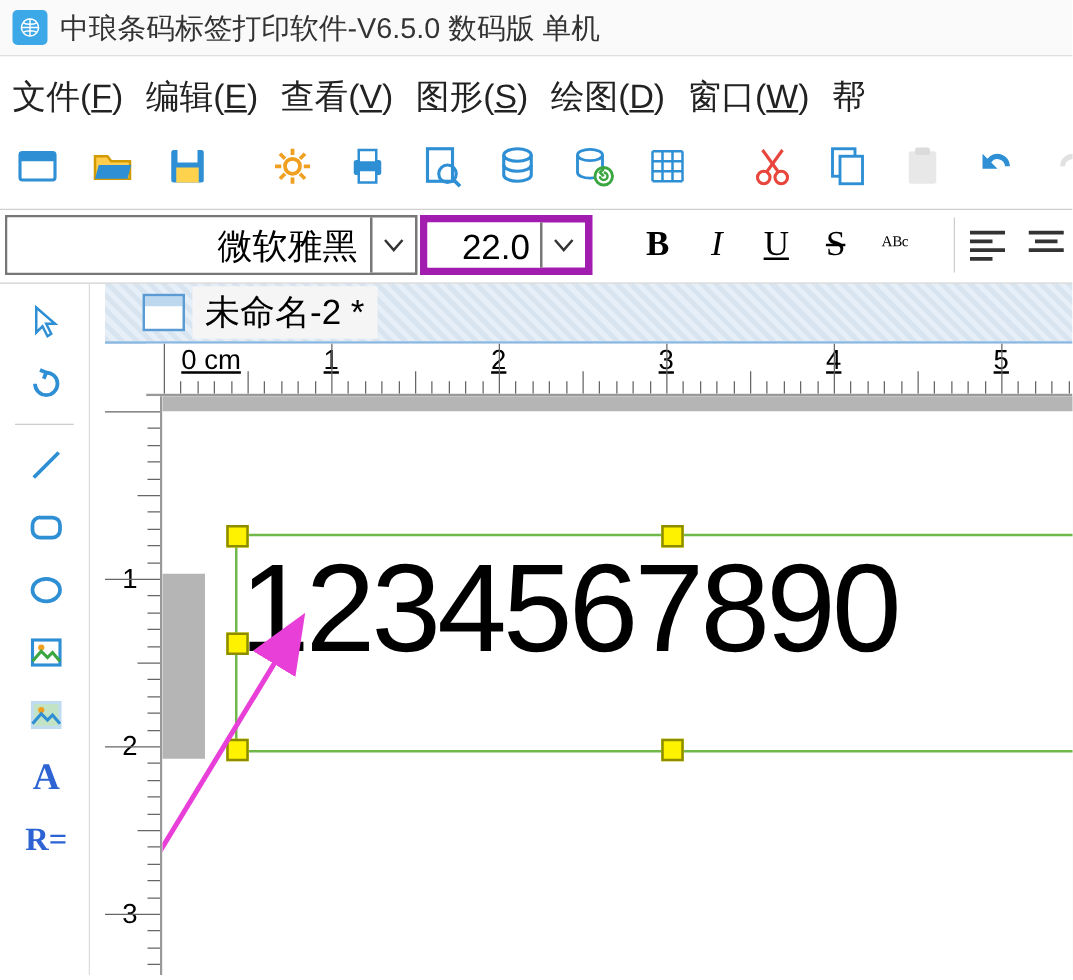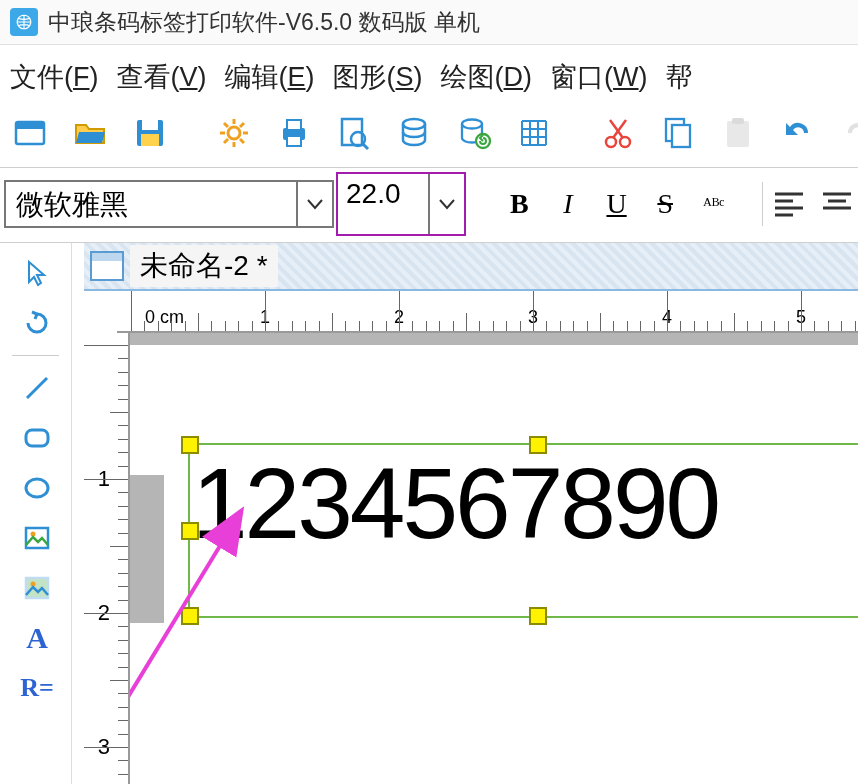--- a/index.html
+++ b/index.html
@@ -13,45 +13,45 @@
     .menubar { display: flex; gap: 18px; padding: 14px 10px 10px 10px; font-size: 27px; color: #222; }
     .menubar .menu-item { cursor: pointer; }
     .menubar .menu-item u { text-decoration: underline; }
 
     .toolbar { display: flex; gap: 24px; padding: 8px 12px 14px 12px; border-bottom: 1px solid #cfcfcf; }
     .toolbar .toolbar-btn { width: 40px; height: 40px; display: flex; align-items: center; justify-content: center; cursor: pointer; }
     .toolbar .toolbar-btn svg { width: 36px; height: 36px; }
 
     .formatbar { display: flex; align-items: center; padding: 4px 4px 6px 4px; border-bottom: 1px solid #cfcfcf; }
     .font-select { display: flex; border: 2px solid #777; height: 48px; }
-    .font-select .display { width: 290px; padding: 4px 10px; font-size: 28px; background: #fff; }
+    .font-select .display { width: 290px; padding: 4px 10px; font-size: 28px; background: #fff; text-align: right; }
     .font-select .drop { width: 36px; border-left: 2px solid #777; display: flex; align-items: center; justify-content: center; }
-    .size-select { display: flex; border: 2px solid #a21caf; height: 64px; margin-left: 2px; }
+    .size-select { display: flex; border: 6px solid #a21caf; height: 48px; margin-left: 2px; text-align: right; }
     .size-select .display { width: 90px; padding: 4px 8px; font-size: 28px; background: #fff; }
     .size-select .drop { width: 36px; border-left: 2px solid #777; display: flex; align-items: center; justify-content: center; }
     .fmt-btn { width: 44px; height: 44px; margin-left: 14px; display: flex; align-items: center; justify-content: center; cursor: pointer; font-size: 28px; font-family: Georgia, serif; }
     .fmt-btn.divl { border-left: 1px solid #ccc; padding-left: 10px; }
 
     .workspace { display: flex; height: calc(100% - 45px - 60px - 70px - 56px); }
     .side-tools { width: 72px; display: flex; flex-direction: column; gap: 6px; padding: 8px 12px; border-right: 1px solid #ddd; }
     .side-tools .tool { width: 50px; height: 44px; display: flex; align-items: center; justify-content: center; border: 1px solid transparent; cursor: pointer; }
     .side-tools .sep { height: 1px; background: #ccc; margin: 4px 0; }
 
     .canvas-area { flex: 1; position: relative; }
 
-    .doc-tab { position: absolute; top: 0; left: 12px; right: 0; height: 48px; display: flex; align-items: center; background: repeating-linear-gradient(45deg, #d8e4f0 0 4px, #e6eef7 4px 8px); border-bottom: 2px solid #8bb8e0; }
+    .doc-tab { position: absolute; top: 0; left: 12px; right: 0; height: 48px; display: flex; align-items: center; background: repeating-linear-gradient(45deg, #d8e4f0 0 4px, #e6eef7 4px 8px); border-bottom: 2px solid #8bb8e0; padding-left: 24px; }
     .doc-tab .tabicon { width: 34px; height: 30px; margin-left: 6px; border: 2px solid #5a9bd4; background: #fff; position: relative; }
     .doc-tab .tabicon::before { content: ''; position: absolute; top: 0; left: 0; width: 100%; height: 8px; background: #5a9bd4; opacity: .4; }
     .doc-tab .tabtext { font-size: 28px; margin-left: 6px; background: #f5f5f5; padding: 2px 10px; }
 
     .h-ruler { position: absolute; top: 48px; left: 45px; right: 0; height: 42px; background: #fff; border-bottom: 2px solid #999; overflow: hidden; }
     .h-ruler .tick-major { position: absolute; bottom: 0; width: 1px; height: 42px; background: #666; }
     .h-ruler .tick-mid { position: absolute; bottom: 0; width: 1px; height: 18px; background: #666; }
     .h-ruler .tick-minor { position: absolute; bottom: 0; width: 1px; height: 10px; background: #666; }
-    .h-ruler .num { position: absolute; top: 16px; font-size: 18px; transform: translateX(-50%); }
+    .h-ruler .num { position: absolute; top: 0; font-size: 22px; transform: translateX(-50%); text-decoration: underline; }
 
     .v-ruler { position: absolute; top: 90px; left: 12px; bottom: 0; width: 46px; background: #fff; border-right: 2px solid #999; overflow: hidden; }
     .v-ruler .tick-major { position: absolute; right: 0; height: 1px; width: 46px; background: #666; }
     .v-ruler .tick-mid { position: absolute; right: 0; height: 1px; width: 18px; background: #666; }
     .v-ruler .tick-minor { position: absolute; right: 0; height: 1px; width: 10px; background: #666; }
     .v-ruler .num { position: absolute; right: 18px; font-size: 22px; transform: translateY(-50%); }
 
     .canvas { position: absolute; top: 90px; left: 58px; right: 0; bottom: 0; background: #e8e8e8; }
     .canvas .page { position: absolute; top: 0; left: 0; width: 759px; height: 100%; background: #fff;}
     .canvas .greytop { position: absolute; top:0; left:0; width:759px; height:12px; background:#b5b5b5; }
@@ -72,22 +72,22 @@
   <div class="app-icon-box">
     <svg viewBox="0 0 24 24">
         <path d="M12 3 a9 9 0 1 0 0.001 0 M12 3v18 M3 12h18 M5 7c3 2 11 2 14 0 M5 17c3-2 11-2 14 0" stroke="#fff" stroke-width="1.5" fill="none"></path>
       </svg>
   </div>
   <div class="title">中琅条码标签打印软件-V6.5.0 数码版 单机</div>
 </div>
 
 <div class="menubar">
   <span class="menu-item"><span>文件</span>(<u>F</u>)</span>
+  <span class="menu-item"><span>编辑</span>(<u>E</u>)</span>
   <span class="menu-item"><span>查看</span>(<u>V</u>)</span>
-  <span class="menu-item"><span>编辑</span>(<u>E</u>)</span>
   <span class="menu-item"><span>图形</span>(<u>S</u>)</span>
   <span class="menu-item"><span>绘图</span>(<u>D</u>)</span>
   <span class="menu-item"><span>窗口</span>(<u>W</u>)</span>
   <span class="menu-item"><span>帮</span></span>
 </div>
 
 <div class="toolbar">
   <div class="toolbar-btn">
     <svg viewBox="0 0 36 36">
         <rect x="4" y="7" width="28" height="22" rx="2" fill="#fff" stroke="#2e8fd4" stroke-width="2.5"></rect>

